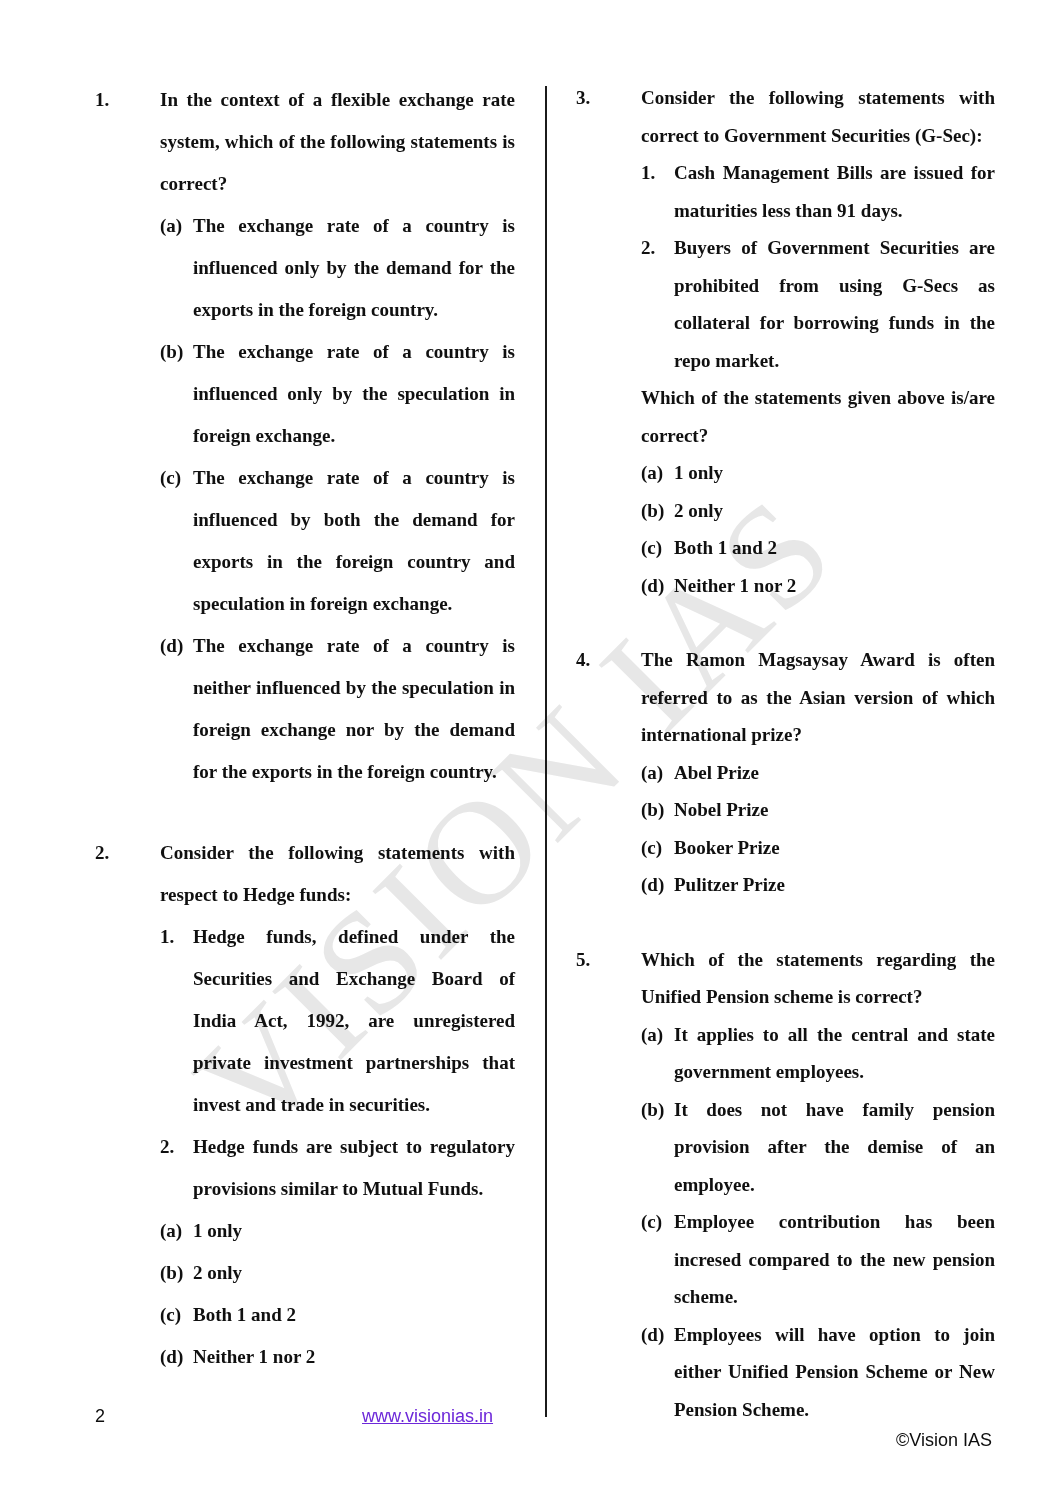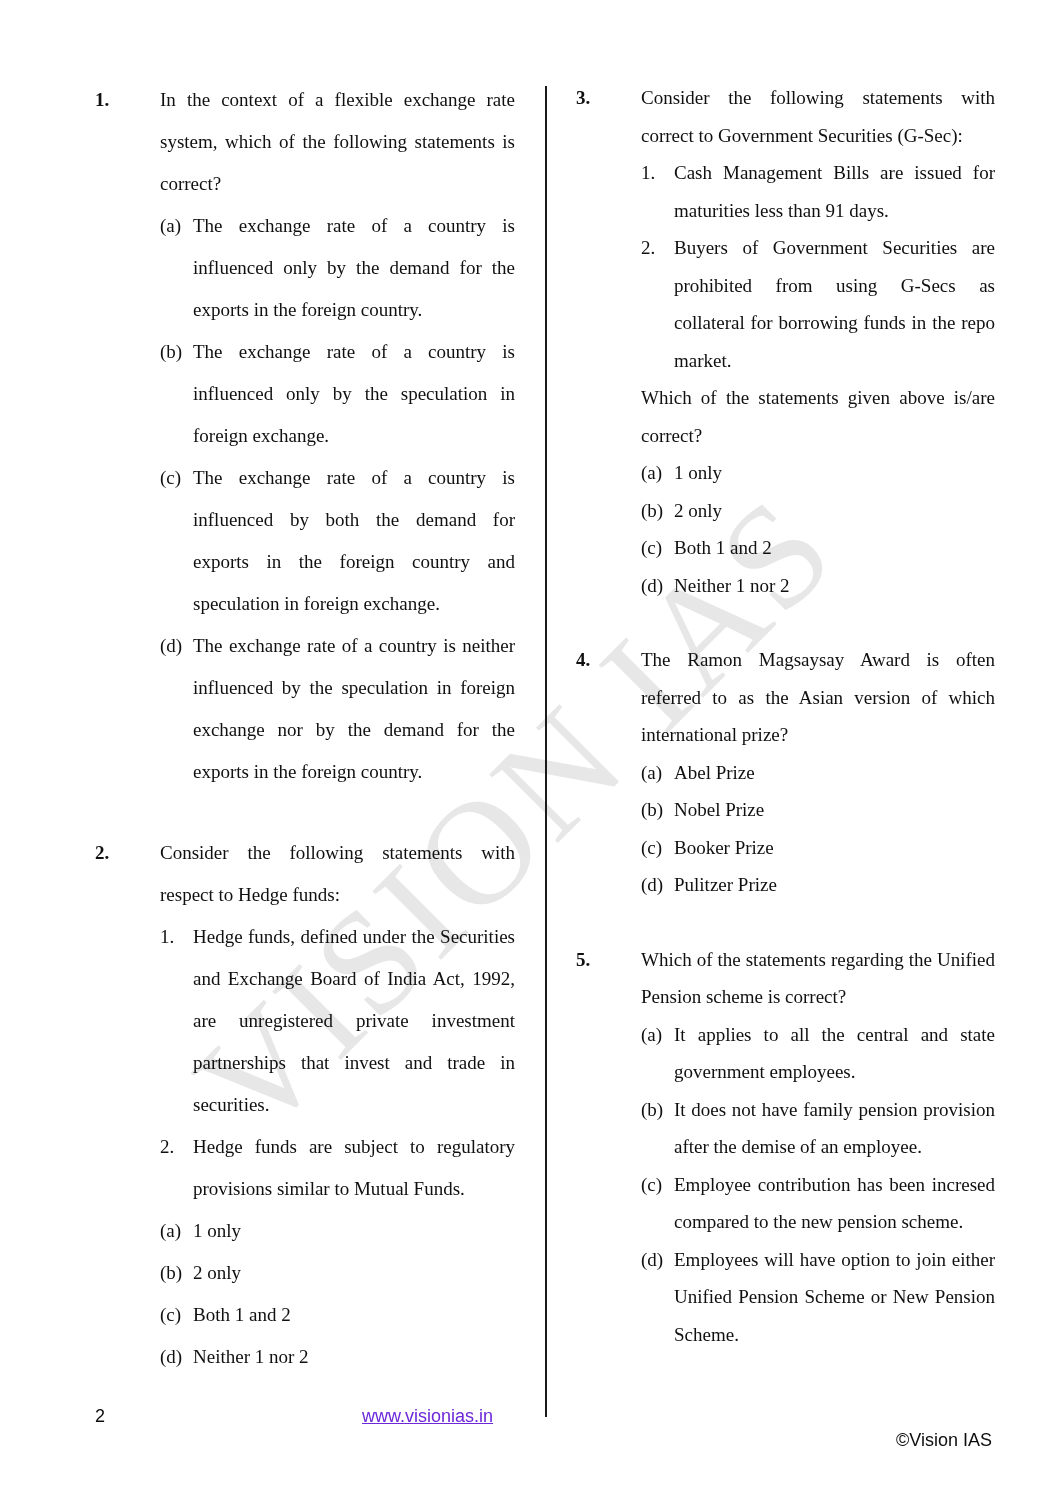--- a/index.html
+++ b/index.html
@@ -27,21 +27,21 @@
 
   
   .col { position: absolute; top: 79px; z-index: 1; font-size: 19px; }
   .col-left  { left: 95px;  width: 420px; line-height: 42px; }
   .col-right { left: 576px; width: 419px; line-height: 37.5px; }
   .col-left  .question + .question { margin-top: 39px; }
   .col-right .question + .question { margin-top: 37px; }
 
   .question { display: flex; }
   .qnum { flex: 0 0 65px; font-weight: 700; }
-  .qbody { flex: 1; min-width: 0; }
+  .qbody { flex: 1; min-width: 0; font-weight: bold; }
   .jtext { text-align: justify; }
   .row { display: flex; }
   .rlabel { flex: 0 0 33px; }
   .rtext { flex: 1; min-width: 0; text-align: justify; }
 
   
   .footer-item {
     position: absolute; z-index: 2; top: 1406px;
     font-family: "Liberation Sans", sans-serif; font-size: 18px; color: #0d0d0d;
   }

